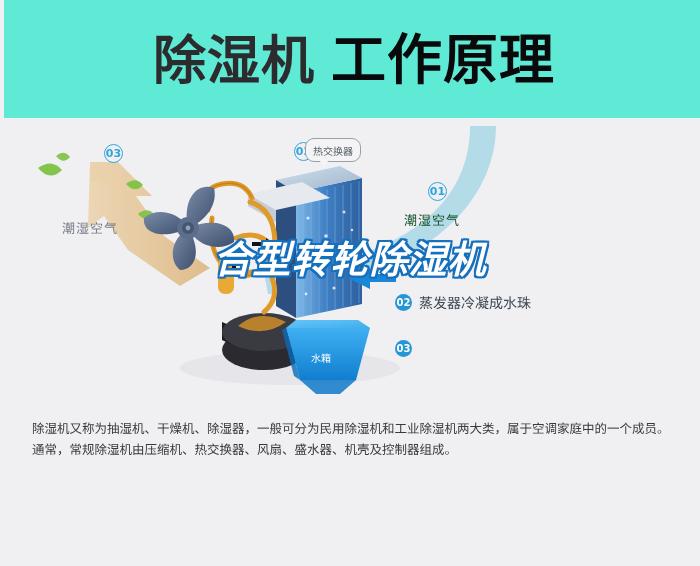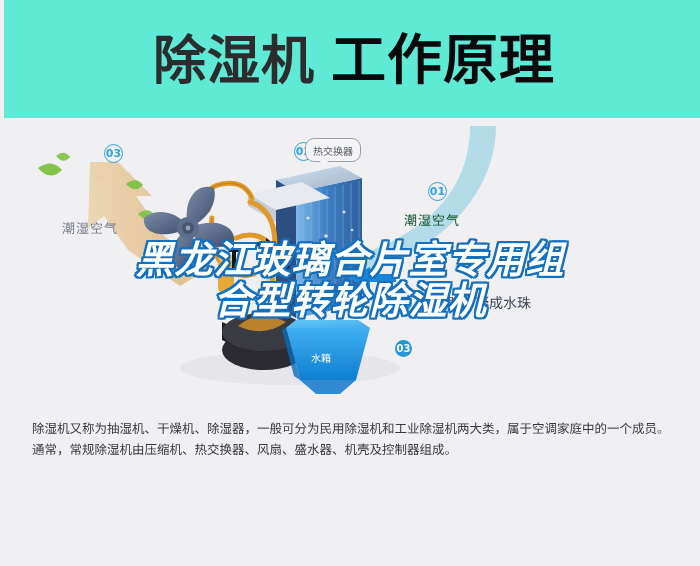--- a/index.html
+++ b/index.html
@@ -283,21 +283,20 @@
     <div class="step step-02">
       <span class="num">02</span>
       <span>蒸发器冷凝成水珠</span>
     </div>
     <div class="step step-03">
       <span class="num">03</span>
     </div>
   </div>
 
   <div class="watermark">
-    <span class="wm-line">黑龙江玻璃合片室专用组</span>
     <span class="wm-line">合型转轮除湿机</span>
   </div>
 
   <div class="copy">
     <p>除湿机又称为抽湿机、干燥机、除湿器，一般可分为民用除湿机和工业除湿机两大类，属于空调家庭中的一个成员。通常，常规除湿机由压缩机、热交换器、风扇、盛水器、机壳及控制器组成。</p>
   </div>
 
 </div>
 
 </body></html>

